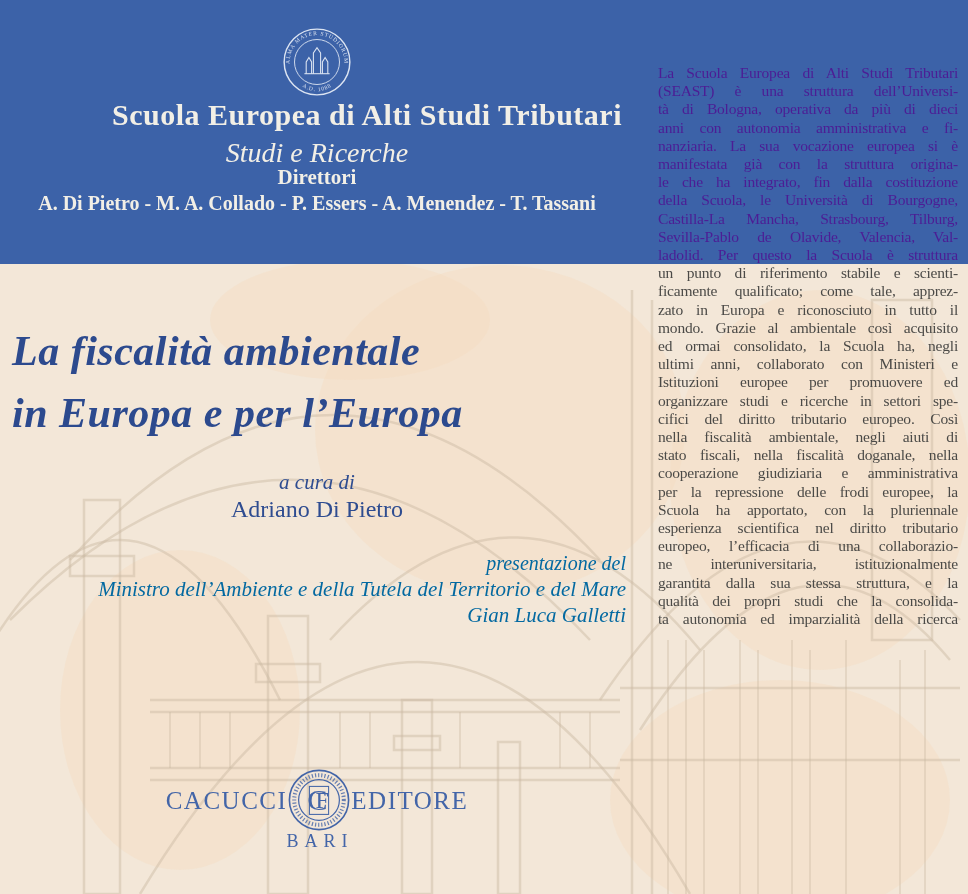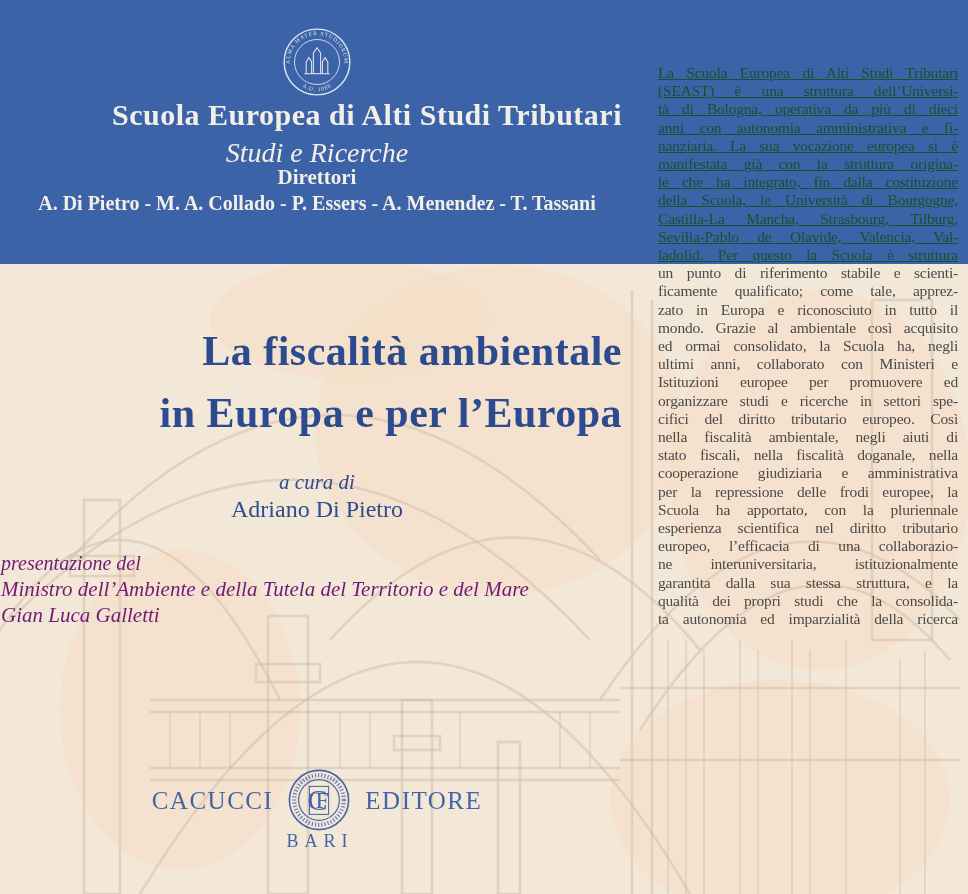--- a/index.html
+++ b/index.html
@@ -16,36 +16,36 @@
   .series-title{margin-top:2px;font-size:30px;font-weight:bold;letter-spacing:.5px;line-height:30px;text-align:right;}
   .series-subtitle{margin-top:9px;font-size:28px;font-style:italic;line-height:28px;}
   .directors-label{font-size:21px;font-weight:bold;line-height:21px;}
   .directors{margin-top:5px;font-size:20px;font-weight:bold;line-height:20px;}
   
   .blurb{position:absolute;left:658px;top:64px;width:300px;}
   .blurb-line{
     font-size:15.5px;line-height:18.2px;letter-spacing:-0.2px;
     color:#4b4a47;text-align:justify;text-align-last:justify;
   }
-  .blurb-line:nth-child(-n+11){color:#14532d;text-decoration:underline;}
+  .blurb-line:nth-child(-n+11){color:#4c1d95;}
   
   .main-title{
-    position:absolute;left:12px;top:320px;width:610px;text-align:right;
-    color:#2c4a8e;font-size:42px;font-weight:bold;line-height:62px;letter-spacing:.5px;
+    position:absolute;left:12px;top:320px;width:610px;text-align:left;
+    color:#2c4a8e;font-size:42px;font-weight:bold;line-height:62px;letter-spacing:.5px;font-style:italic;
   }
   .credits-curator{position:absolute;left:12px;top:470px;width:610px;text-align:center;color:#2e4c90;}
   .curator-label{font-size:21px;font-style:italic;line-height:24px;}
   .curator-name{font-size:24px;line-height:27px;margin-top:2px;}
-  .credits-presentation{position:absolute;left:1px;top:552px;width:610px;text-align:left;color:#701a75;font-style:italic;}
+  .credits-presentation{position:absolute;left:16px;top:552px;width:610px;text-align:right;color:#0369a1;font-style:italic;}
   .presentation-label{font-size:20px;line-height:23px;}
   .presentation-by{font-size:21px;line-height:24px;margin-top:2px;}
   .presenter{font-size:21px;line-height:24px;margin-top:2px;}
   
   .publisher{position:absolute;left:12px;top:768px;width:610px;color:#4365a8;}
-  .publisher-row{display:flex;align-items:center;justify-content:center;gap:14px;}
+  .publisher-row{display:flex;align-items:center;justify-content:center;gap:0;}
   .publisher-name{font-size:25px;letter-spacing:1.5px;line-height:25px;}
   .publisher-emblem{width:64px;height:64px;flex:0 0 auto;}
   .publisher-city{text-align:center;font-size:18px;letter-spacing:6px;text-indent:6px;line-height:18px;}
 </style>
 </head>
 <body>
 
 <div class="page">
 
   <svg class="sketch" viewBox="0 0 968 894" xmlns="http://www.w3.org/2000/svg" aria-hidden="true">

